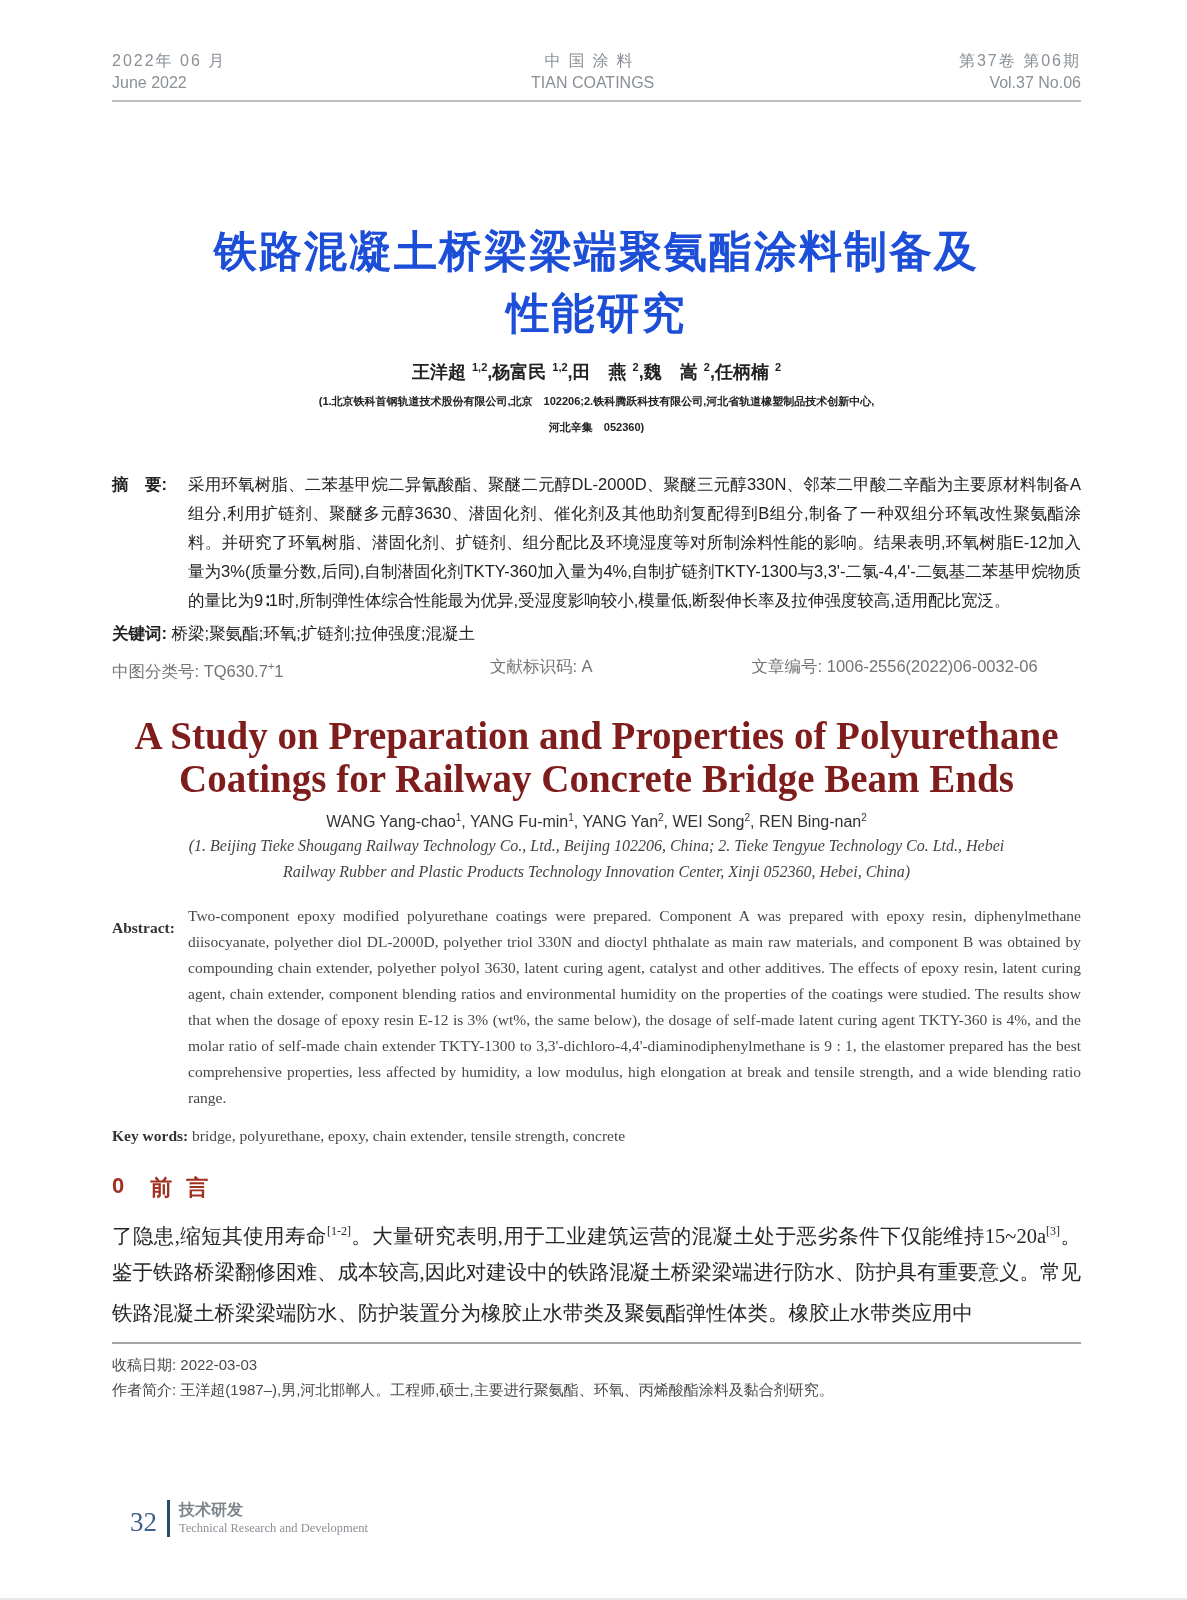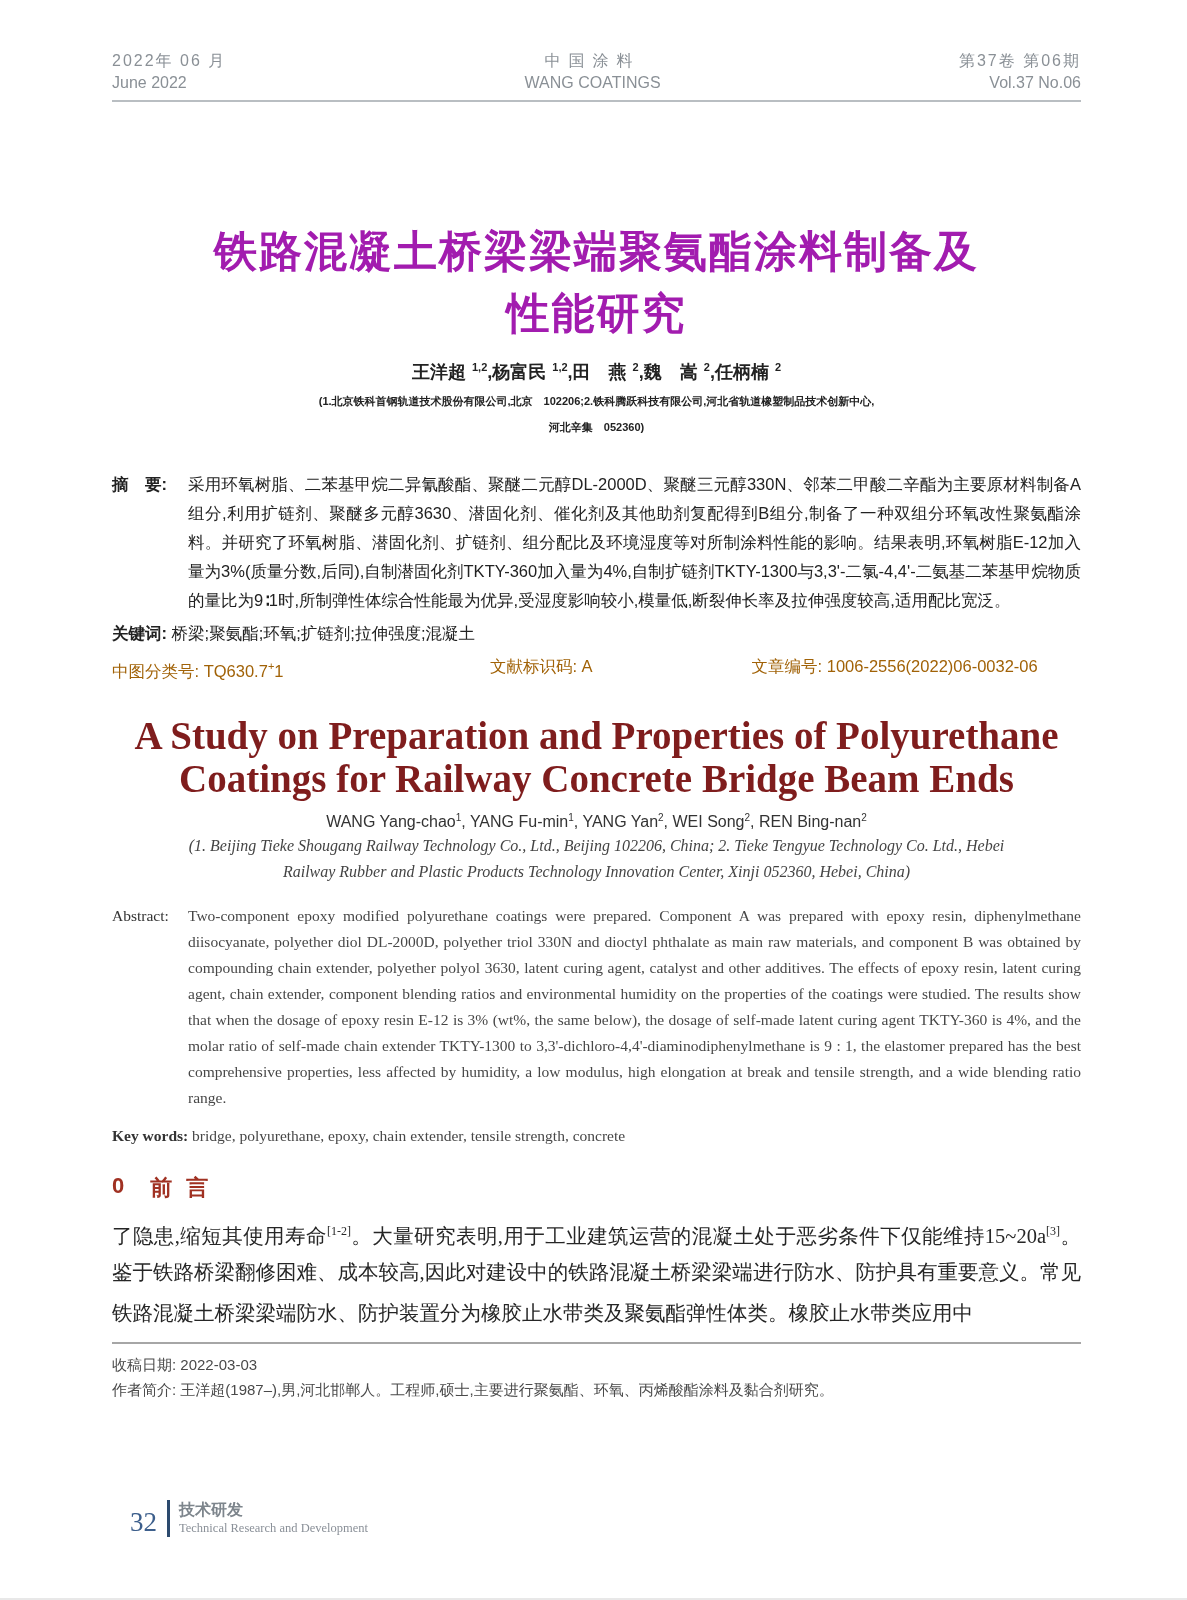--- a/index.html
+++ b/index.html
@@ -8,44 +8,44 @@
     position:relative;box-sizing:border-box;padding:50px 106px 0 112px;
     font-family:"Liberation Sans",sans-serif;color:#2e2e2e;overflow:hidden;
   }
   
   .hdr{display:flex;justify-content:space-between;color:#8a9096;font-size:16px;line-height:22px;}
   .hdr .c{text-align:center;}
   .hdr .r{text-align:right;}
   .hdr .cn{letter-spacing:2px;}
   .hdr-rule{border:none;border-top:2px solid #b9bec2;margin:6px 0 0 0;}
   
-  .title-cn{margin-top:118px;text-align:center;color:#a21caf;font-size:43px;line-height:62px;font-weight:bold;letter-spacing:2px;}
+  .title-cn{margin-top:118px;text-align:center;color:#1d4ed8;font-size:43px;line-height:62px;font-weight:bold;letter-spacing:2px;}
   
   .authors-cn{margin-top:16px;text-align:center;font-size:18px;font-weight:bold;color:#222;}
   .authors-cn sup{font-size:11px;margin-left:6px;}
   .affil-cn{margin-top:4px;text-align:center;font-size:11px;line-height:26px;font-weight:bold;color:#222;}
   
   .abs-cn{margin-top:30px;position:relative;padding-left:76px;font-size:16.5px;line-height:29px;text-align:justify;color:#222;font-weight:500;}
   .abs-cn .lbl{position:absolute;left:0;top:0;font-weight:bold;}
   .kw-cn{margin-top:4px;font-size:16.5px;line-height:29px;color:#222;font-weight:500;}
   .kw-cn .lbl{font-weight:bold;}
-  .clc-row{margin-top:4px;display:flex;font-size:16.5px;line-height:29px;color:#a16207;font-weight:500;}
+  .clc-row{margin-top:4px;display:flex;font-size:16.5px;line-height:29px;color:#737373;font-weight:500;}
   .clc-row .i1{flex:0 0 39%;}
   .clc-row .i2{flex:0 0 27%;}
   .clc-row .i3{flex:1;}
   .clc-row sup{font-size:11px;}
   .doi{margin-top:6px;font-family:"Liberation Serif",serif;font-size:16px;color:#333;}
   
   .title-en{margin-top:28px;text-align:center;color:#7f1d1d;font-family:"Liberation Serif",serif;font-weight:bold;font-size:39px;line-height:43px;}
   .authors-en{margin-top:12px;text-align:center;font-size:16px;color:#333;}
   .authors-en sup{font-size:10px;}
   .affil-en{margin-top:2px;text-align:center;font-family:"Liberation Serif",serif;font-style:italic;font-size:16px;line-height:26px;color:#444;}
   
   .abs-en{margin-top:18px;position:relative;padding-left:76px;font-family:"Liberation Serif",serif;font-size:15.5px;line-height:26px;text-align:justify;color:#474747;}
-  .abs-en .lbl{position:absolute;left:0;top:0;font-weight:normal;font-style:normal;color:#333;}
+  .abs-en .lbl{position:absolute;left:0;top:12px;font-weight:bold;font-style:normal;color:#333;}
   .kw-en{margin-top:16px;font-family:"Liberation Serif",serif;font-size:15.5px;color:#474747;}
   .kw-en .lbl{font-weight:bold;color:#333;}
   
   .sec-h{margin-top:28px;color:#a03122;font-size:22px;font-weight:bold;display:flex;gap:26px;}
   .sec-h .t{letter-spacing:14px;}
   
   .cols{margin-top:10px;display:flex;gap:24px;font-family:"Liberation Serif",serif;font-size:20.5px;line-height:36px;text-align:justify;color:#262626;}
   .col{flex:1;}
   .col p{margin:0;}
   .col .ind{text-indent:2em;}
@@ -64,21 +64,21 @@
 
 <div class="page">
 
   <div class="hdr">
     <div class="l">
       <div class="cn">2022年 06 月</div>
       <div>June 2022</div>
     </div>
     <div class="c">
       <div class="cn" style="letter-spacing:8px;">中国涂料</div>
-      <div>WANG COATINGS</div>
+      <div>TIAN COATINGS</div>
     </div>
     <div class="r">
       <div class="cn">第37卷 第06期</div>
       <div>Vol.37  No.06</div>
     </div>
   </div>
   <hr class="hdr-rule">
 
   <div class="title-cn">
     <div>铁路混凝土桥梁梁端聚氨酯涂料制备及</div>

